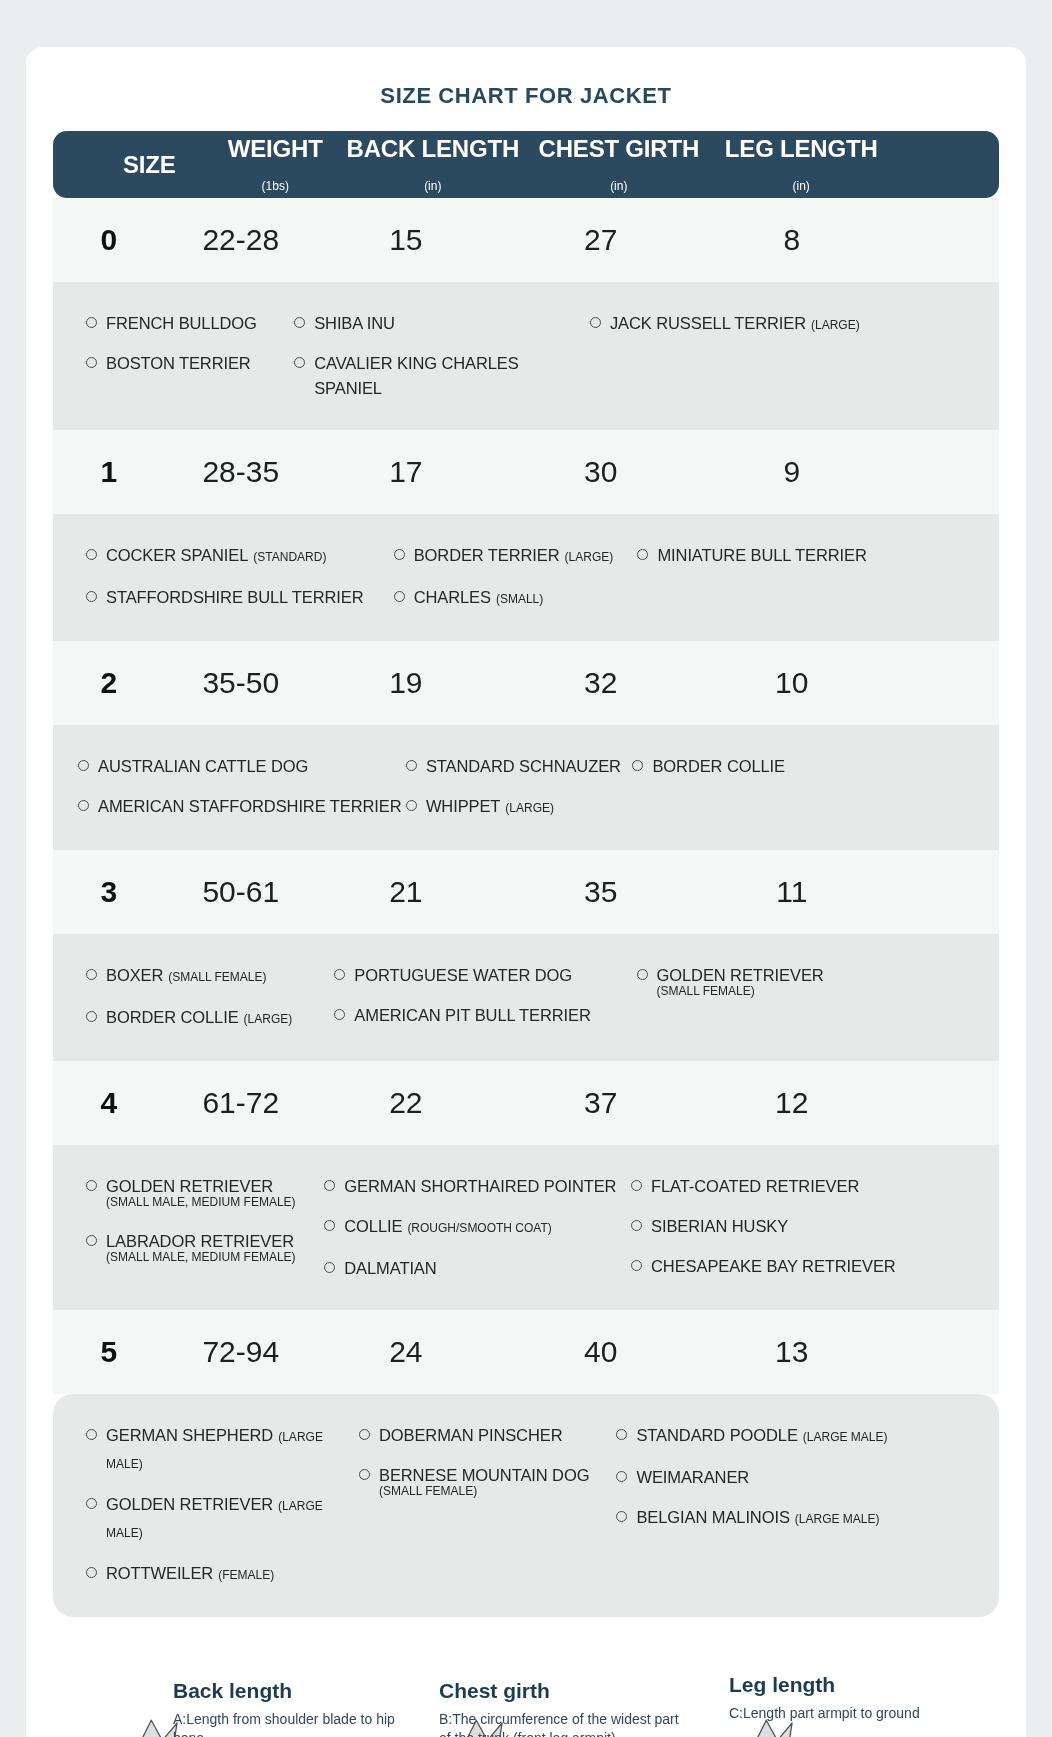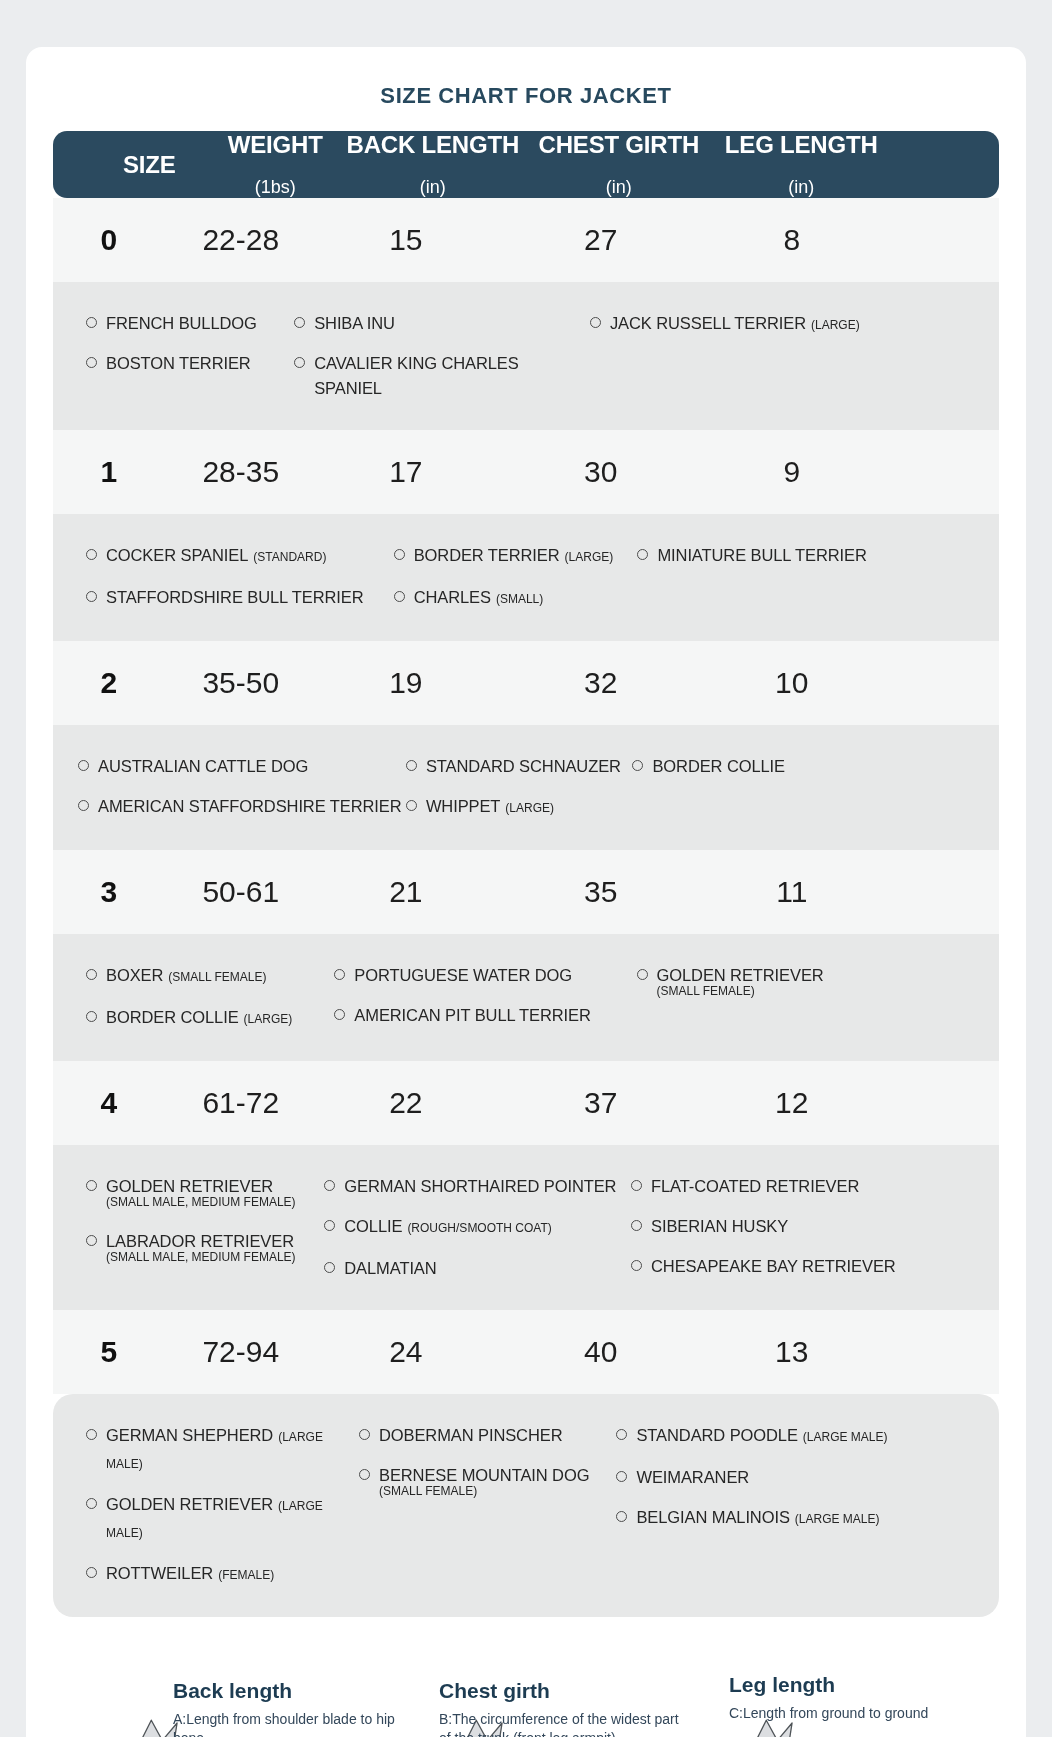--- a/index.html
+++ b/index.html
@@ -26,21 +26,21 @@
     display:grid;
     grid-template-columns:11.8% 16.1% 18.8% 22.4% 18%;
     align-items:center;justify-items:center;
   }
   .thead{
     margin:0 27px;background:#2b4a5f;border-radius:14px;
     height:67px;color:#fff;padding-left:43px;
   }
   .th{display:flex;flex-direction:column;align-items:center;justify-content:center;line-height:1.15;}
   .th-main{font-size:24px;font-weight:bold;letter-spacing:-0.2px;white-space:nowrap;}
-  .th-sub{font-size:18px;font-weight:400;margin-top:18px;}
+  .th-sub{font-size:12px;font-weight:400;margin-top:18px;}
   .th-sub:empty{display:none;}
   .size-row{
     margin:0 27px;height:84px;background:#f5f6f6;
   }
   .size-num{font-size:30px;font-weight:bold;color:#111;}
   .val{font-size:30px;font-weight:400;color:#1e1e1e;}
   .breed-strip{
     margin:0 27px;background:#e7e8e8;
     display:grid;box-sizing:border-box;
     padding:14px 0 14px 33px;min-height:80px;align-content:center;
@@ -375,21 +375,21 @@
     <svg class="dog-svg" style="left:348px;top:92px;" width="258" height="203" viewBox="0 0 280 220">
       <use href="#dogShape"></use>
       <path class="dot-line" d="M127 69 C119 100 117 132 126 158"></path>
       <circle class="end-dot" cx="127" cy="69" r="2.4"></circle>
       <circle class="letter-badge" cx="148" cy="50" r="11"></circle>
       <text class="letter-text" x="148" y="54.5">B</text>
     </svg>
 
     <div class="diagram-text" style="left:703px;top:56px;width:262px;">
       <p class="diagram-title">Leg length</p>
-      <p class="diagram-desc">C:Length from ground to ground</p>
+      <p class="diagram-desc">C:Length part armpit to ground</p>
     </div>
     <svg class="dog-svg" style="left:638px;top:92px;" width="258" height="203" viewBox="0 0 280 220">
       <use href="#dogShape"></use>
       <path class="dot-line" d="M152 150 L152 208"></path>
       <circle class="end-dot" cx="152" cy="150" r="2.4"></circle>
       <circle class="end-dot" cx="152" cy="208" r="2.4"></circle>
       <circle class="letter-badge" cx="172" cy="180" r="10"></circle>
       <text class="letter-text" x="172" y="184.5">C</text>
     </svg>
 

